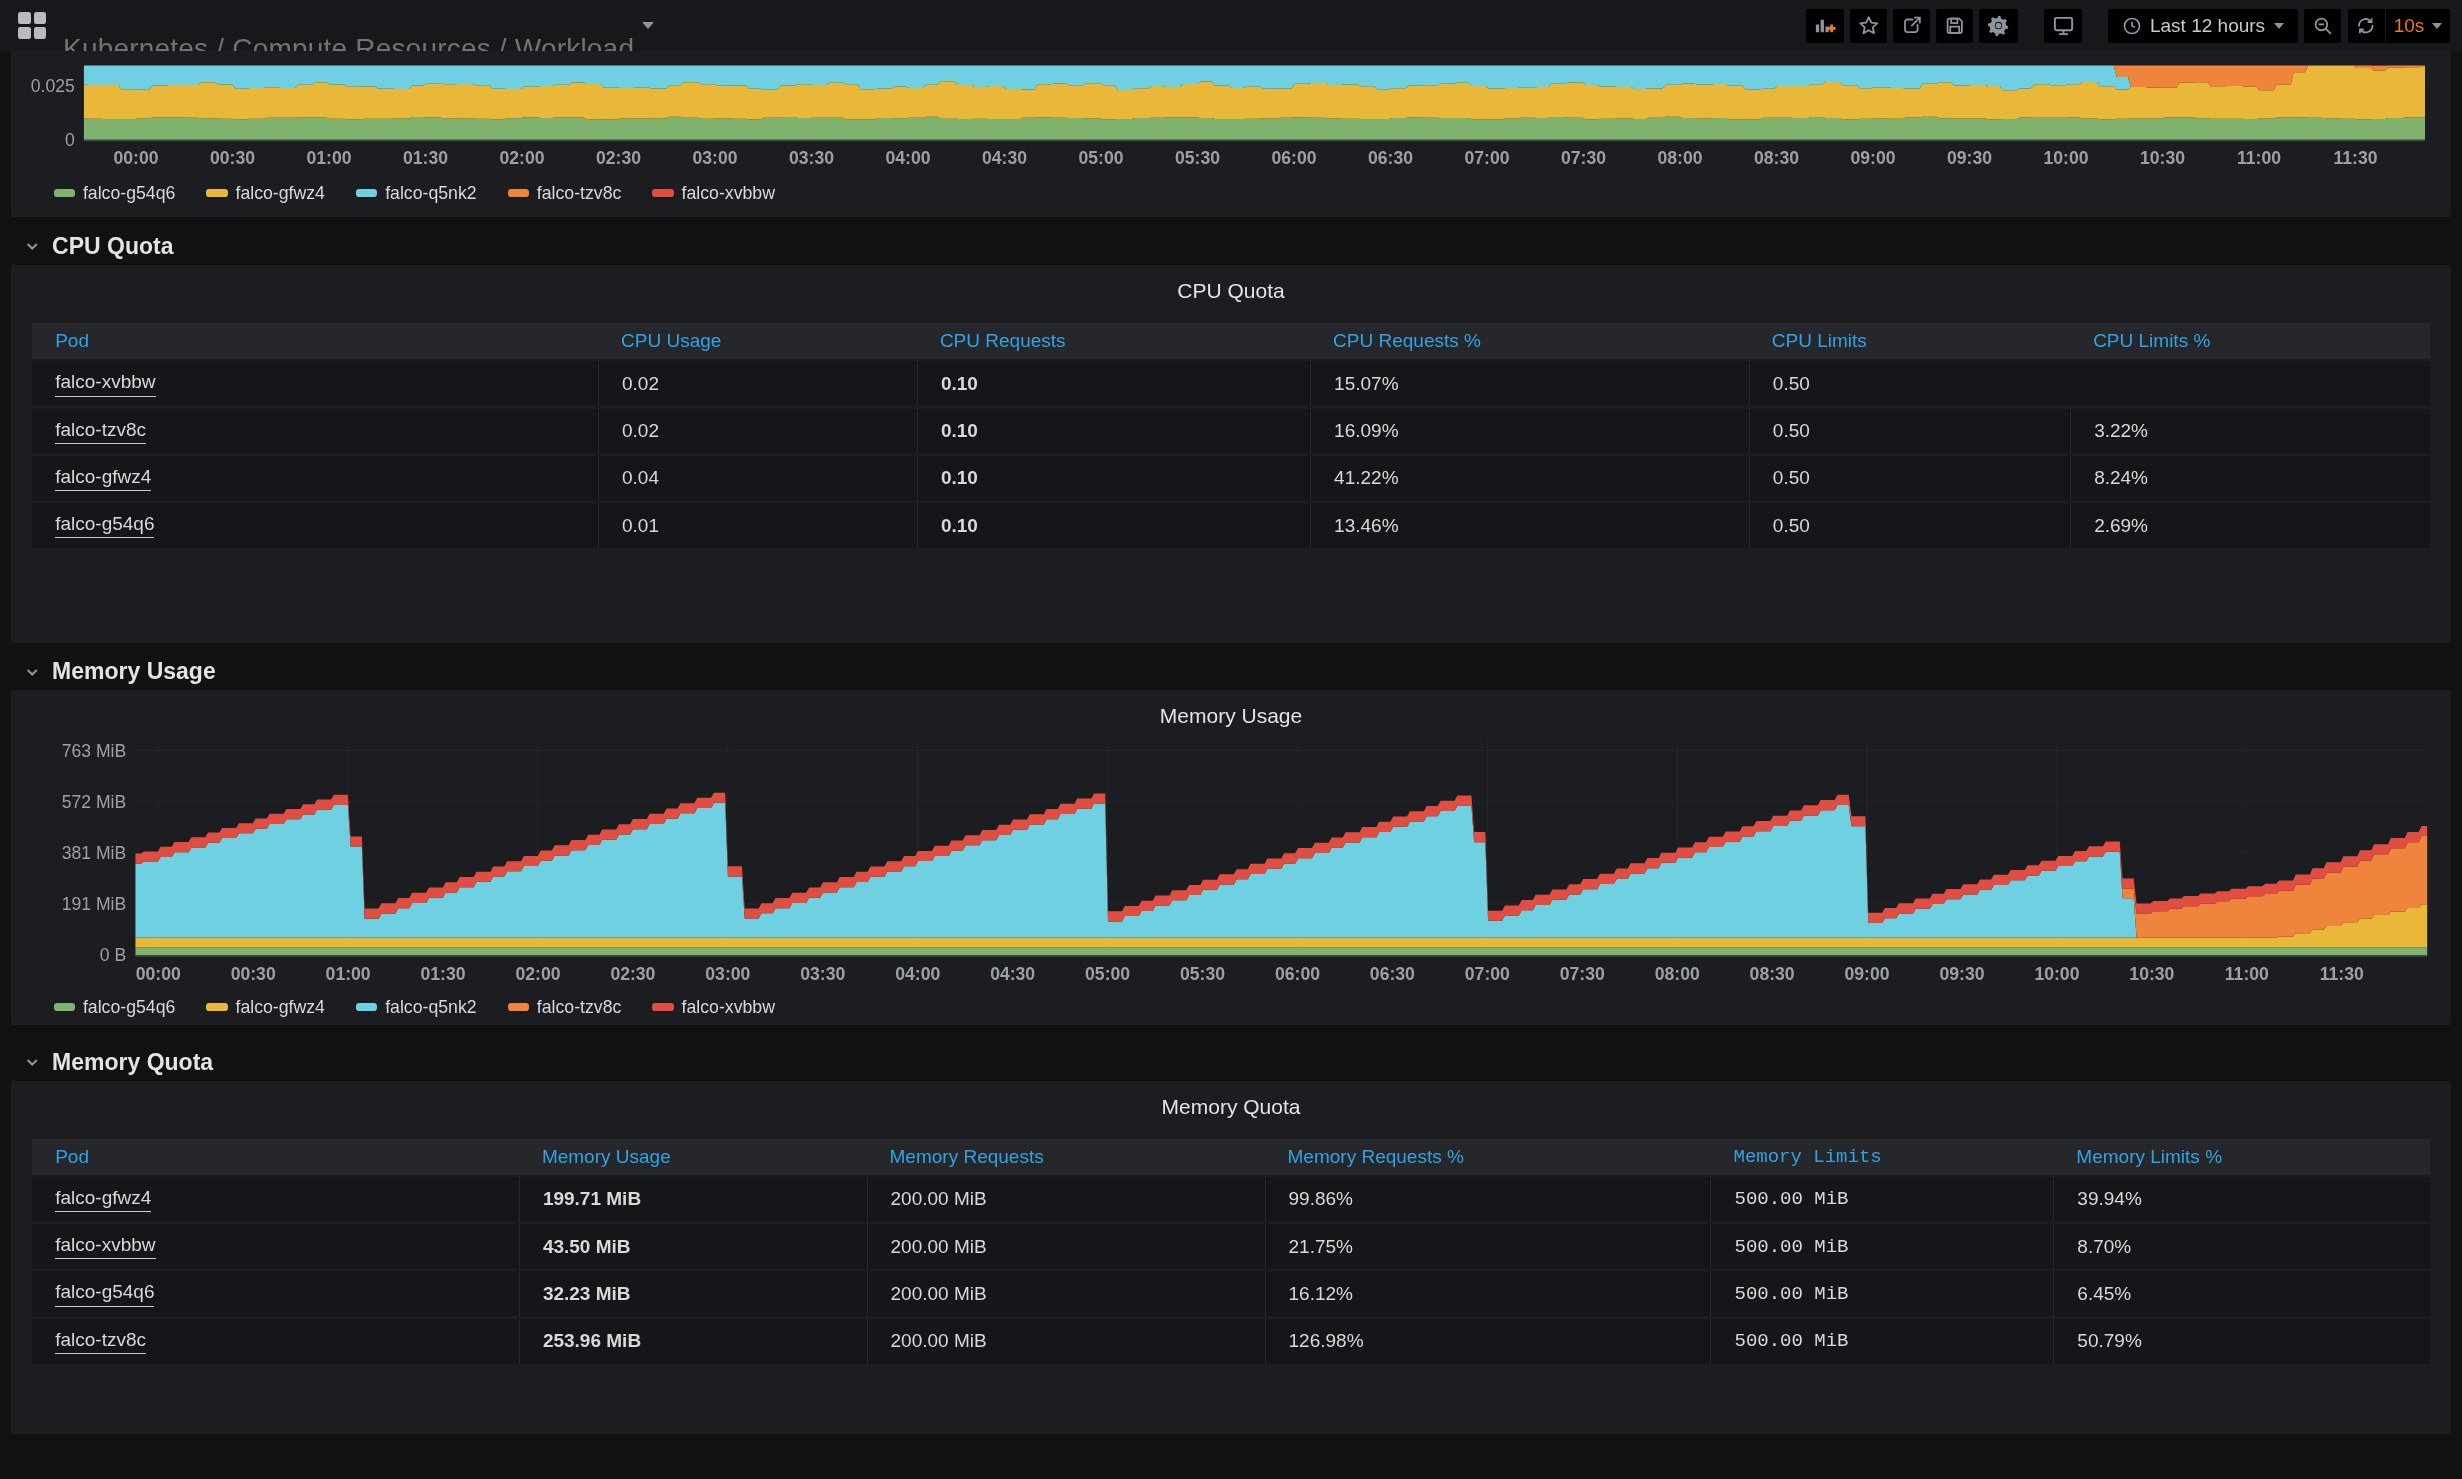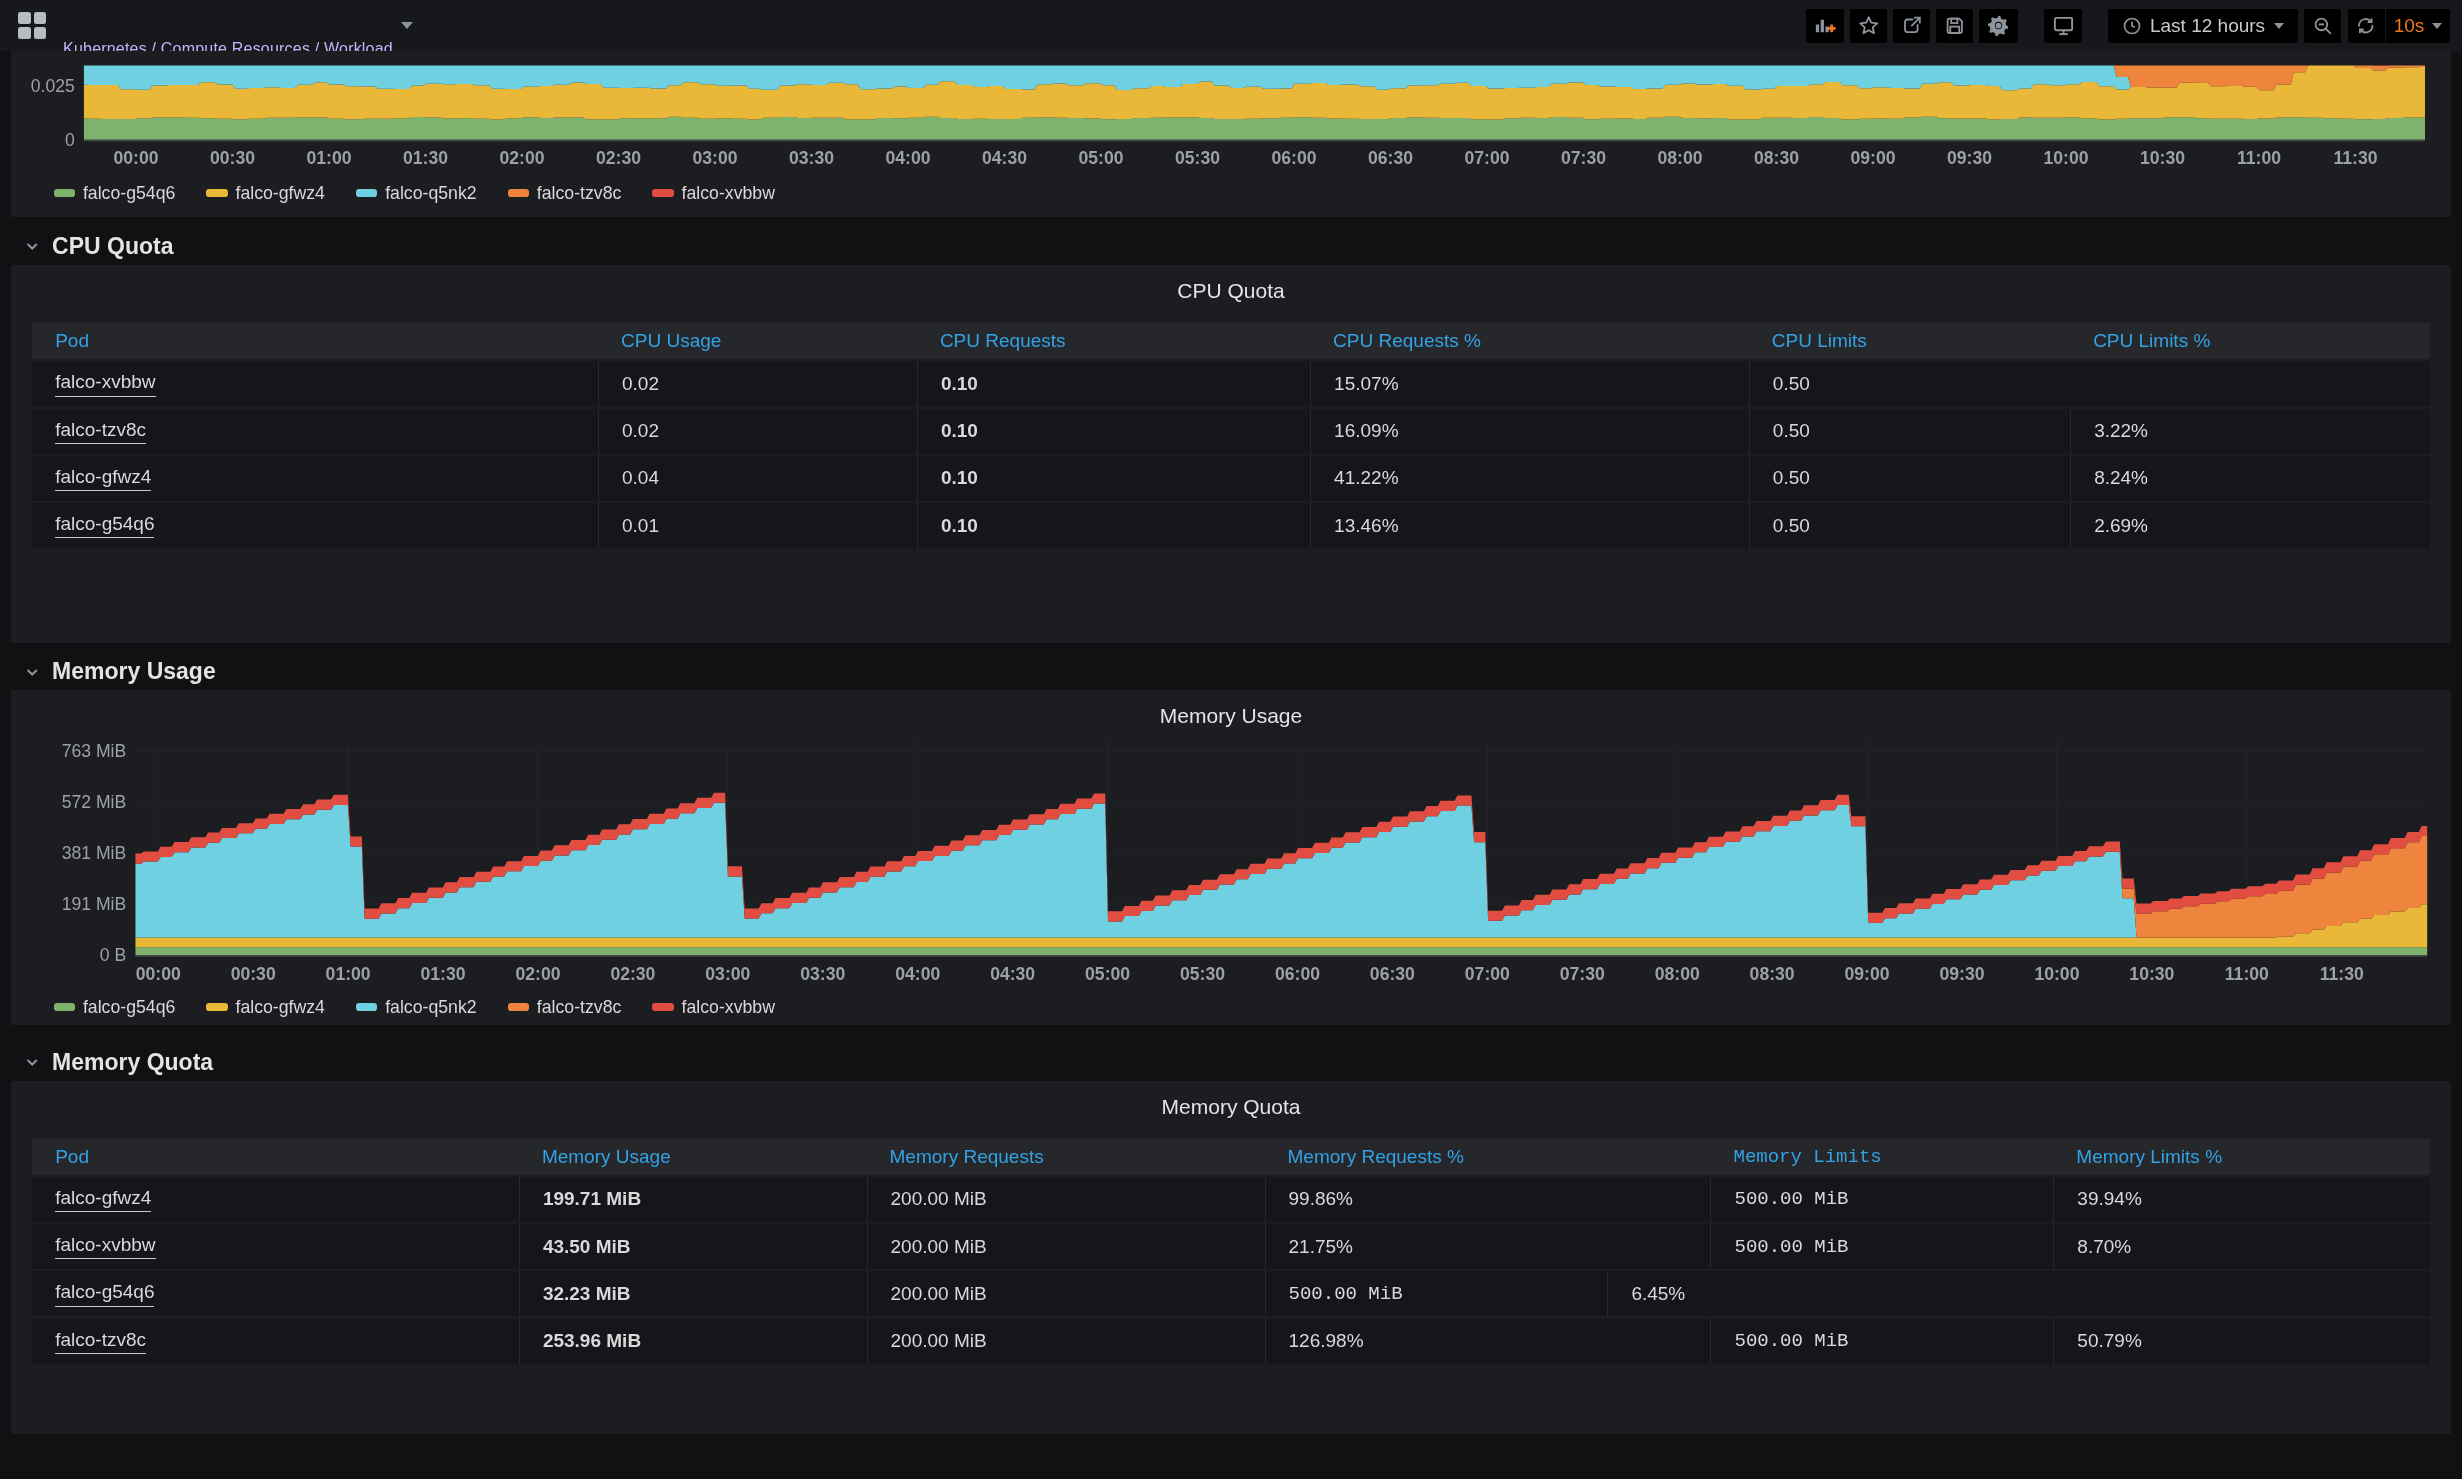--- a/index.html
+++ b/index.html
@@ -12,21 +12,21 @@
   }
   
   .navbar {
     height:51px; background:#17181b;
     display:flex; align-items:center; justify-content:space-between;
     padding:0 12.3px 0 18.4px;
   }
   .nav-left { display:flex; align-items:center; gap:17px; }
   .logo-grid { display:grid; grid-template-columns:12.3px 12.3px; grid-template-rows:12.3px 12.3px; gap:3.1px; }
   .logo-grid i { background:#b8bbbf; border-radius:2.3px; display:block; }
-  .dash-title { font-size:16px; font-weight:500; color:#c4b5fd; letter-spacing:0.2px;margin-top:47px; }
+  .dash-title { font-size:28px; font-weight:500; color:#737373; letter-spacing:0.2px;margin-top:47px; }
   .caret-down {
     width:0;height:0;border-left:6.1px solid transparent;border-right:6.1px solid transparent;
     border-top:7px solid #8e949c; display:inline-block; margin-left:7.7px;
   }
   .nav-right { display:flex; align-items:center; }
   .nav-btn {
     height:34px; min-width:37px; background:#000000; border-radius:2.3px;
     display:flex; align-items:center; justify-content:center;
     margin-left:6.1px; padding:0 7.7px; color:#8e949c; cursor:pointer;
   }
@@ -413,20 +413,21 @@
       <div class="tcell mem-c3">21.75%</div>
       <div class="tcell mem-c4">500.00 MiB</div>
       <div class="tcell mem-c5">8.70%</div>
     </div>
     <div class="trow tbody-row">
       <div class="tcell mem-c0">
           <a class="pod-link">falco-g54q6</a>
         </div>
       <div class="tcell mem-c1">32.23 MiB</div>
       <div class="tcell mem-c2">200.00 MiB</div>
+      <div class="tcell mem-c3">16.12%</div>
       <div class="tcell mem-c4">500.00 MiB</div>
       <div class="tcell mem-c5">6.45%</div>
     </div>
     <div class="trow tbody-row">
       <div class="tcell mem-c0">
           <a class="pod-link">falco-tzv8c</a>
         </div>
       <div class="tcell mem-c1">253.96 MiB</div>
       <div class="tcell mem-c2">200.00 MiB</div>
       <div class="tcell mem-c3">126.98%</div>

